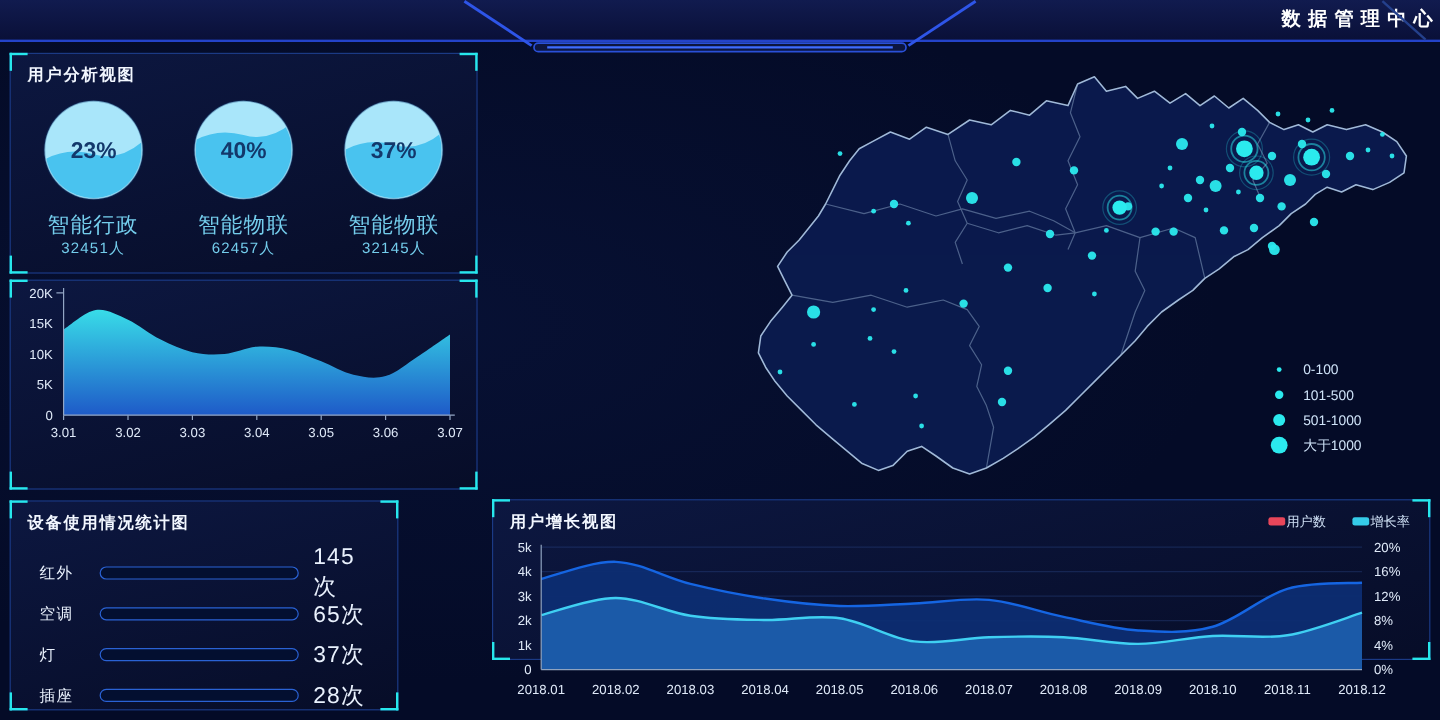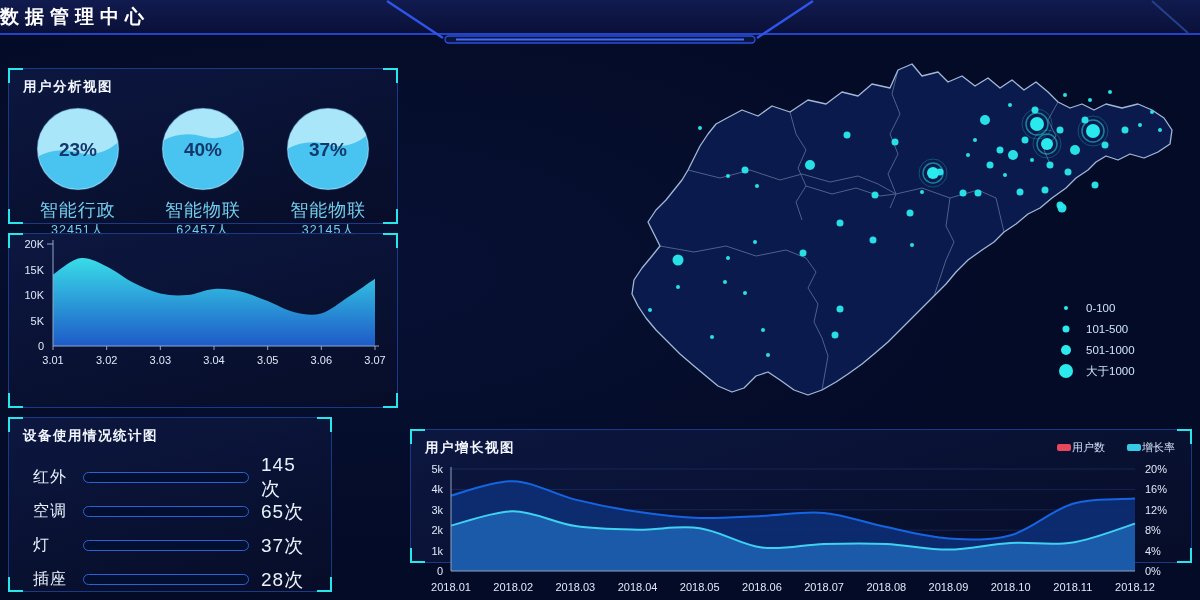--- a/index.html
+++ b/index.html
@@ -5,21 +5,21 @@
   html,body{margin:0;padding:0;background:#02081f;}
   body{font-family:"Liberation Sans","DejaVu Sans",sans-serif;}
   .stage{position:relative;width:1200px;height:600px;background:
     radial-gradient(1100px 500px at 30% 45%, rgba(22,42,110,.18), rgba(0,0,0,0) 60%),#040b27;
     overflow:hidden;}
   
   .header{position:absolute;left:0;top:0;width:1200px;height:33px;
     background:linear-gradient(180deg,#111b4f 0%,#0a1038 100%);
     border-bottom:2px solid #2443c9;}
   .header-title{position:absolute;left:0;top:0;width:100%;height:33px;line-height:33px;
-    text-align:left;color:#ffffff;font-size:19px;font-weight:bold;letter-spacing:6px;}
+    text-align:right;color:#ffffff;font-size:16px;font-weight:bold;letter-spacing:6px;}
   .header-deco{position:absolute;left:0;top:0;width:1200px;height:50px;pointer-events:none;}
   
   .panel{position:absolute;background:linear-gradient(165deg,rgba(13,24,66,.92),rgba(7,13,40,.95));
     border:1px solid #1b3a85;box-sizing:border-box;}
   .panel .c{position:absolute;width:13px;height:13px;border:0 solid #27e7ec;}
   .panel .tl{left:-1px;top:-1px;border-left-width:2px;border-top-width:2px;}
   .panel .tr{right:-1px;top:-1px;border-right-width:2px;border-top-width:2px;}
   .panel .bl{left:-1px;bottom:-1px;border-left-width:2px;border-bottom-width:2px;}
   .panel .br{right:-1px;bottom:-1px;border-right-width:2px;border-bottom-width:2px;}
   .panel-title{padding:9px 14px 4px 14px;color:#f2f7ff;font-size:13.5px;font-weight:bold;letter-spacing:1.5px;}
@@ -31,21 +31,21 @@
   
   .cards{position:absolute;left:406px;top:56px;width:198px;display:flex;flex-direction:column;gap:11px;}
   .card{height:80px;background:linear-gradient(180deg,#0e2158,#0b1c4b);border:1px solid #16306e;
     border-radius:3px;box-sizing:border-box;padding:12px 16px;}
   .card .clabel{color:#eef4ff;font-size:13px;letter-spacing:1px;}
   .card .cvalue{color:#bed3f5;font-size:29px;font-weight:bold;letter-spacing:1px;margin-top:8px;
     text-shadow:0 2px 3px rgba(0,0,0,.55);}
   
   .device-rows{padding:8px 20px 0 24px;}
   .device-row{display:flex;align-items:center;height:27px;margin-top:7px;}
-  .device-row .dlabel{width:46px;color:#e9f1fd;font-size:16px;letter-spacing:1px;}
+  .device-row .dlabel{width:46px;color:#e9f1fd;font-size:13px;letter-spacing:1px;}
   .device-row .dtrack{flex:1;height:9px;border:1px solid #2a62d4;border-radius:6px;
     background:#030f30;overflow:hidden;margin:0 12px 0 4px;}
   .device-row .dfill{height:100%;border-radius:6px 0 0 6px;}
   .device-row .dvalue{width:50px;color:#e9f1fd;font-size:19px;font-weight:normal;letter-spacing:1px;}
   
   .growth-legend{position:absolute;right:16px;top:10px;display:flex;gap:22px;}
   .legend-item{display:flex;align-items:center;gap:1px;cursor:pointer;}
   .legend-swatch{width:14px;height:7px;border-radius:2px;display:inline-block;}
   .legend-label{color:#cfe0f5;font-size:11px;}
   svg text{font-family:"Liberation Sans","DejaVu Sans",sans-serif;}
@@ -59,21 +59,21 @@
     <div class="header-title">数据管理中心</div>
   </div>
   <svg class="header-deco" viewBox="0 0 1200 50">
     <path d="M387,1 L443,38" stroke="#2e55e8" stroke-width="2.4" fill="none"></path>
     <path d="M813,1 L757,38" stroke="#2e55e8" stroke-width="2.4" fill="none"></path>
     <path d="M1152,1 L1188,33" stroke="#24408c" stroke-width="2" fill="none"></path>
     <rect x="445" y="36" width="310" height="7" rx="3.5" fill="rgba(18,28,78,.6)" stroke="#2a50d8" stroke-width="1.4"></rect>
     <line x1="456" y1="39.5" x2="744" y2="39.5" stroke="#3e6cff" stroke-width="2"></line>
   </svg>
 
-  <div class="panel" style="left:8px;top:68px;width:390px;height:156px">
+  <div class="panel" style="left:8px;top:44px;width:390px;height:184px">
     <i class="c tl"></i>
       <i class="c tr"></i>
     <i class="c bl"></i>
       <i class="c br"></i>
     <div class="panel-title">用户分析视图</div>
     <div class="gauges" id="gauges">
         <div class="gauge"><svg width="86" height="86" viewBox="0 0 86 86">
             <defs>
               <clipPath id="gclip0">
                 <circle cx="43" cy="43" r="40"></circle>
@@ -268,21 +268,21 @@
         <text x="476" y="274" font-size="11.5" fill="#cfe3f8" text-anchor="start">0-100</text>
         <circle cx="456" cy="291" r="3.5" fill="#2beaee"></circle>
         <text x="476" y="295" font-size="11.5" fill="#cfe3f8" text-anchor="start">101-500</text>
         <circle cx="456" cy="312" r="5" fill="#2beaee"></circle>
         <text x="476" y="316" font-size="11.5" fill="#cfe3f8" text-anchor="start">501-1000</text>
         <circle cx="456" cy="333" r="7" fill="#2beaee"></circle>
         <text x="476" y="337" font-size="11.5" fill="#cfe3f8" text-anchor="start">大于1000</text>
       </g>
   </svg>
 
-  <div class="panel" style="left:410px;top:429px;width:782px;height:134px">
+  <div class="panel" style="left:410px;top:416px;width:782px;height:134px">
     <i class="c tl"></i><i class="c tr"></i>
     <i class="c bl"></i><i class="c br"></i>
     <div class="panel-title">用户增长视图</div>
     <div class="growth-legend" id="growth-legend">
         <span class="legend-item">
           <span class="legend-swatch" style="background: rgb(232, 70, 90);"></span>
           <span class="legend-label">用户数</span>
         </span>
         <span class="legend-item">
           <span class="legend-swatch" style="background: rgb(53, 203, 232);"></span>

